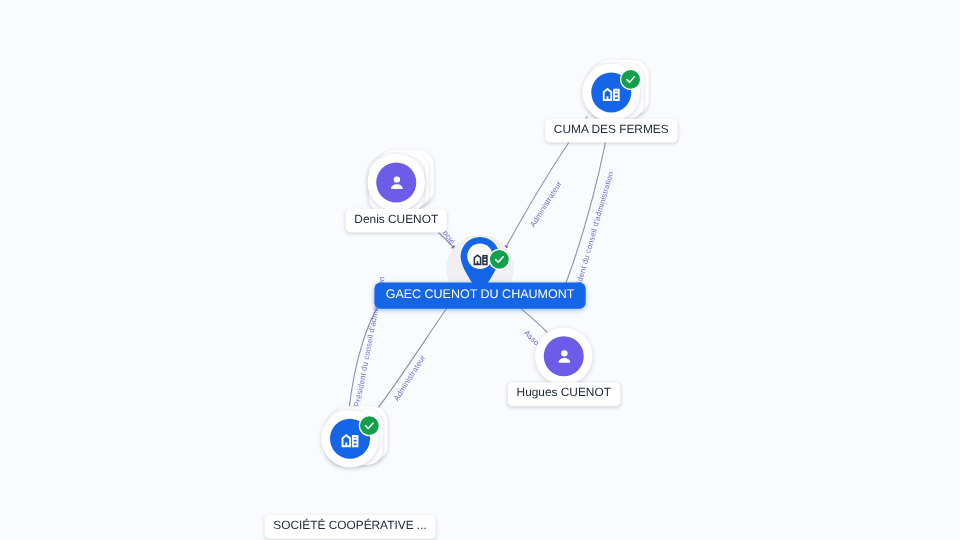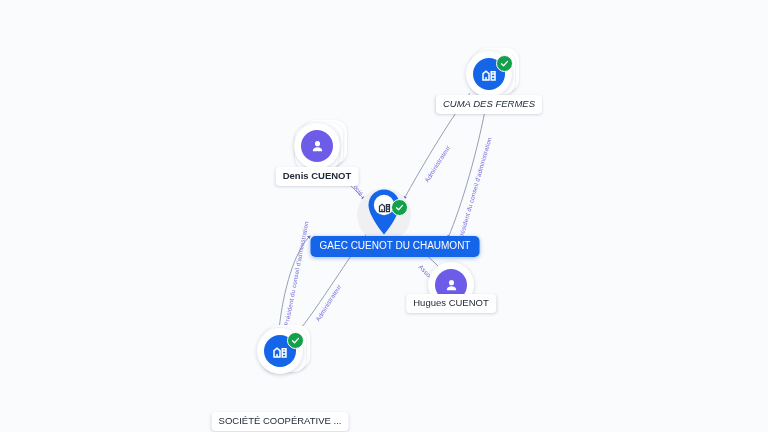--- a/index.html
+++ b/index.html
@@ -191,66 +191,66 @@
       <svg width="18" height="18" viewBox="0 0 24 24" fill="#ffffff">
         <path d="M3 21V11l5-4 5 4v10H3zm2-2h2v-3h2v3h2v-7.1L8 9.6 5 11.9V19z"></path>
         <path d="M14 21V8h7v13h-7zm2-2h3v-2h-3v2zm0-4h3v-2h-3v2zm0-4h3v-1h-3v1z"></path>
       </svg>
     </div>
     <div class="badge">
       <svg width="9" height="9" viewBox="0 0 24 24" fill="none" stroke="#ffffff" stroke-width="3.4" stroke-linecap="round" stroke-linejoin="round">
         <path d="M4 12.5 L9.5 18 L20 6.5"></path>
       </svg>
     </div>
-    <div class="node-label" style="left:0px; top:21px;font-style:italic;">CUMA DES FERMES</div>
+    <div class="node-label" style="left:0px; top:21px;">CUMA DES FERMES</div>
   </div>
 
   <div class="node" style="left:317px; top:146px;">
     <div class="stack s1"></div>
     <div class="stack s2"></div>
     <div class="stack s3"></div>
     <div class="disc"></div>
     <div class="bubble person">
       <svg width="17" height="17" viewBox="0 0 24 24" fill="#ffffff">
         <circle cx="12" cy="8" r="3.6"></circle>
         <path d="M12 13.2c-3.6 0-6.4 2-6.4 4.2v1.2h12.8v-1.2c0-2.2-2.8-4.2-6.4-4.2z"></path>
       </svg>
     </div>
-    <div class="node-label" style="left:0px; top:21px;font-weight:bold;">Denis CUENOT</div>
+    <div class="node-label" style="left:0px; top:21px;">Denis CUENOT</div>
   </div>
 
   <div class="node" style="left:384px; top:218px;">
     <div class="pin-halo"></div>
     <svg class="pin" viewBox="0 0 38 48">
       <path d="M19 1.5C10.4 1.5 3.5 8.4 3.5 17c0 11.3 15.5 29.5 15.5 29.5S34.5 28.3 34.5 17c0-8.6-6.9-15.5-15.5-15.5z" fill="#1565e8"></path>
       <circle cx="19" cy="17" r="10.2" fill="#ffffff"></circle>
     </svg>
     <div class="pin-inner-icon">
       <svg width="15" height="15" viewBox="0 0 24 24" fill="#2b3445">
         <path d="M3 21V11l5-4 5 4v10H3zm2-2h2v-3h2v3h2v-7.1L8 9.6 5 11.9V19z"></path>
         <path d="M14 21V8h7v13h-7zm2-2h3v-2h-3v2zm0-4h3v-2h-3v2zm0-4h3v-1h-3v1z"></path>
       </svg>
     </div>
     <div class="badge">
       <svg width="9" height="9" viewBox="0 0 24 24" fill="none" stroke="#ffffff" stroke-width="3.4" stroke-linecap="round" stroke-linejoin="round">
         <path d="M4 12.5 L9.5 18 L20 6.5"></path>
       </svg>
     </div>
-    <div class="node-label selected" style="left:0px; top:18px;margin-left:11px;">GAEC CUENOT DU CHAUMONT</div>
+    <div class="node-label selected" style="left:0px; top:8px;">GAEC CUENOT DU CHAUMONT</div>
   </div>
 
   <div class="node" style="left:451px; top:285px;">
     <div class="disc"></div>
     <div class="bubble person">
       <svg width="17" height="17" viewBox="0 0 24 24" fill="#ffffff">
         <circle cx="12" cy="8" r="3.6"></circle>
         <path d="M12 13.2c-3.6 0-6.4 2-6.4 4.2v1.2h12.8v-1.2c0-2.2-2.8-4.2-6.4-4.2z"></path>
       </svg>
     </div>
-    <div class="node-label" style="left:0px; top:9px;">Hugues CUENOT</div>
+    <div class="node-label" style="left:0px; top:21px;">Hugues CUENOT</div>
   </div>
 
   <div class="node" style="left:280px; top:351px;">
     <div class="stack s1"></div>
     <div class="stack s2"></div>
     <div class="disc"></div>
     <div class="bubble company">
       <svg width="18" height="18" viewBox="0 0 24 24" fill="#ffffff">
         <path d="M3 21V11l5-4 5 4v10H3zm2-2h2v-3h2v3h2v-7.1L8 9.6 5 11.9V19z"></path>
         <path d="M14 21V8h7v13h-7zm2-2h3v-2h-3v2zm0-4h3v-2h-3v2zm0-4h3v-1h-3v1z"></path>

